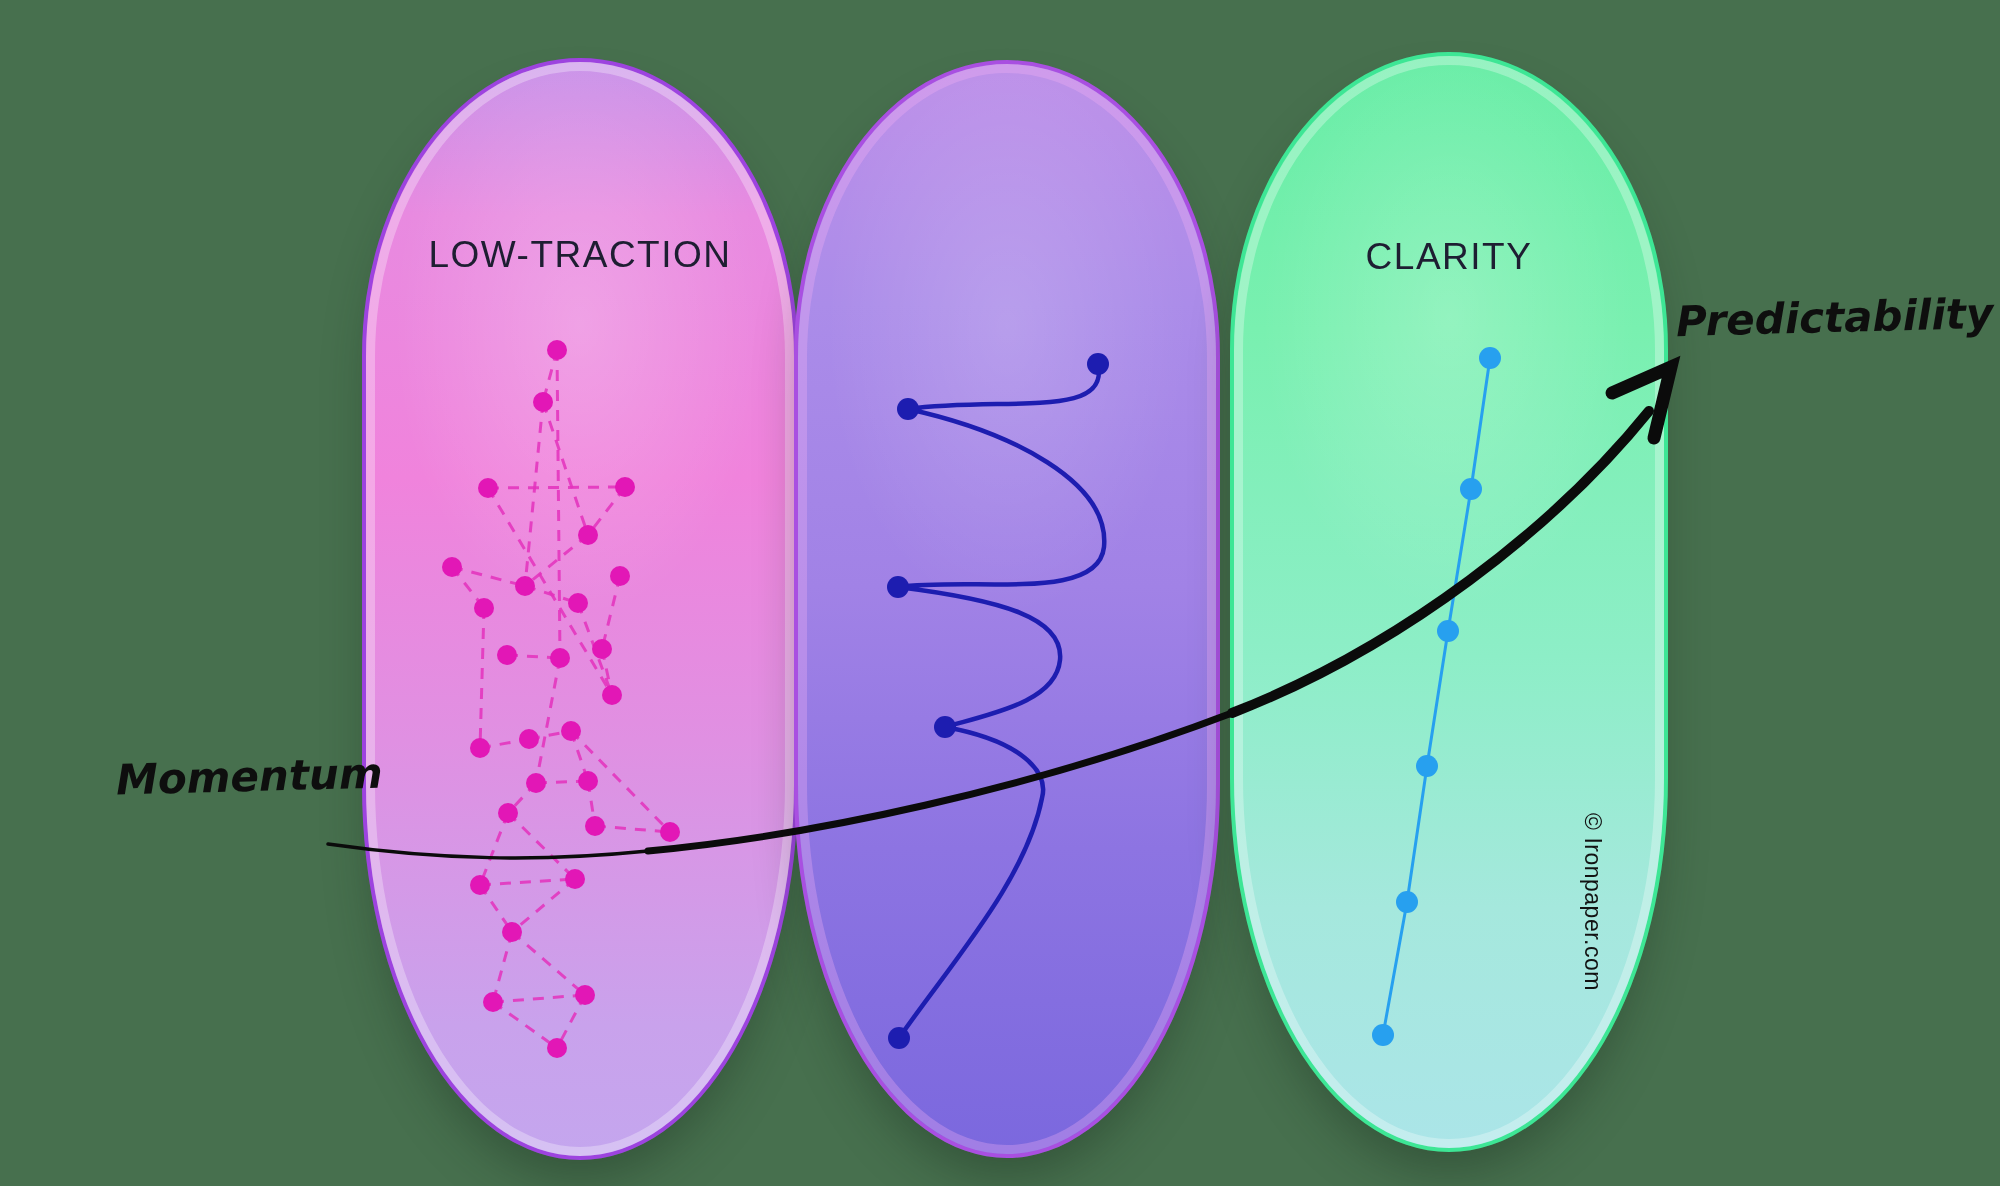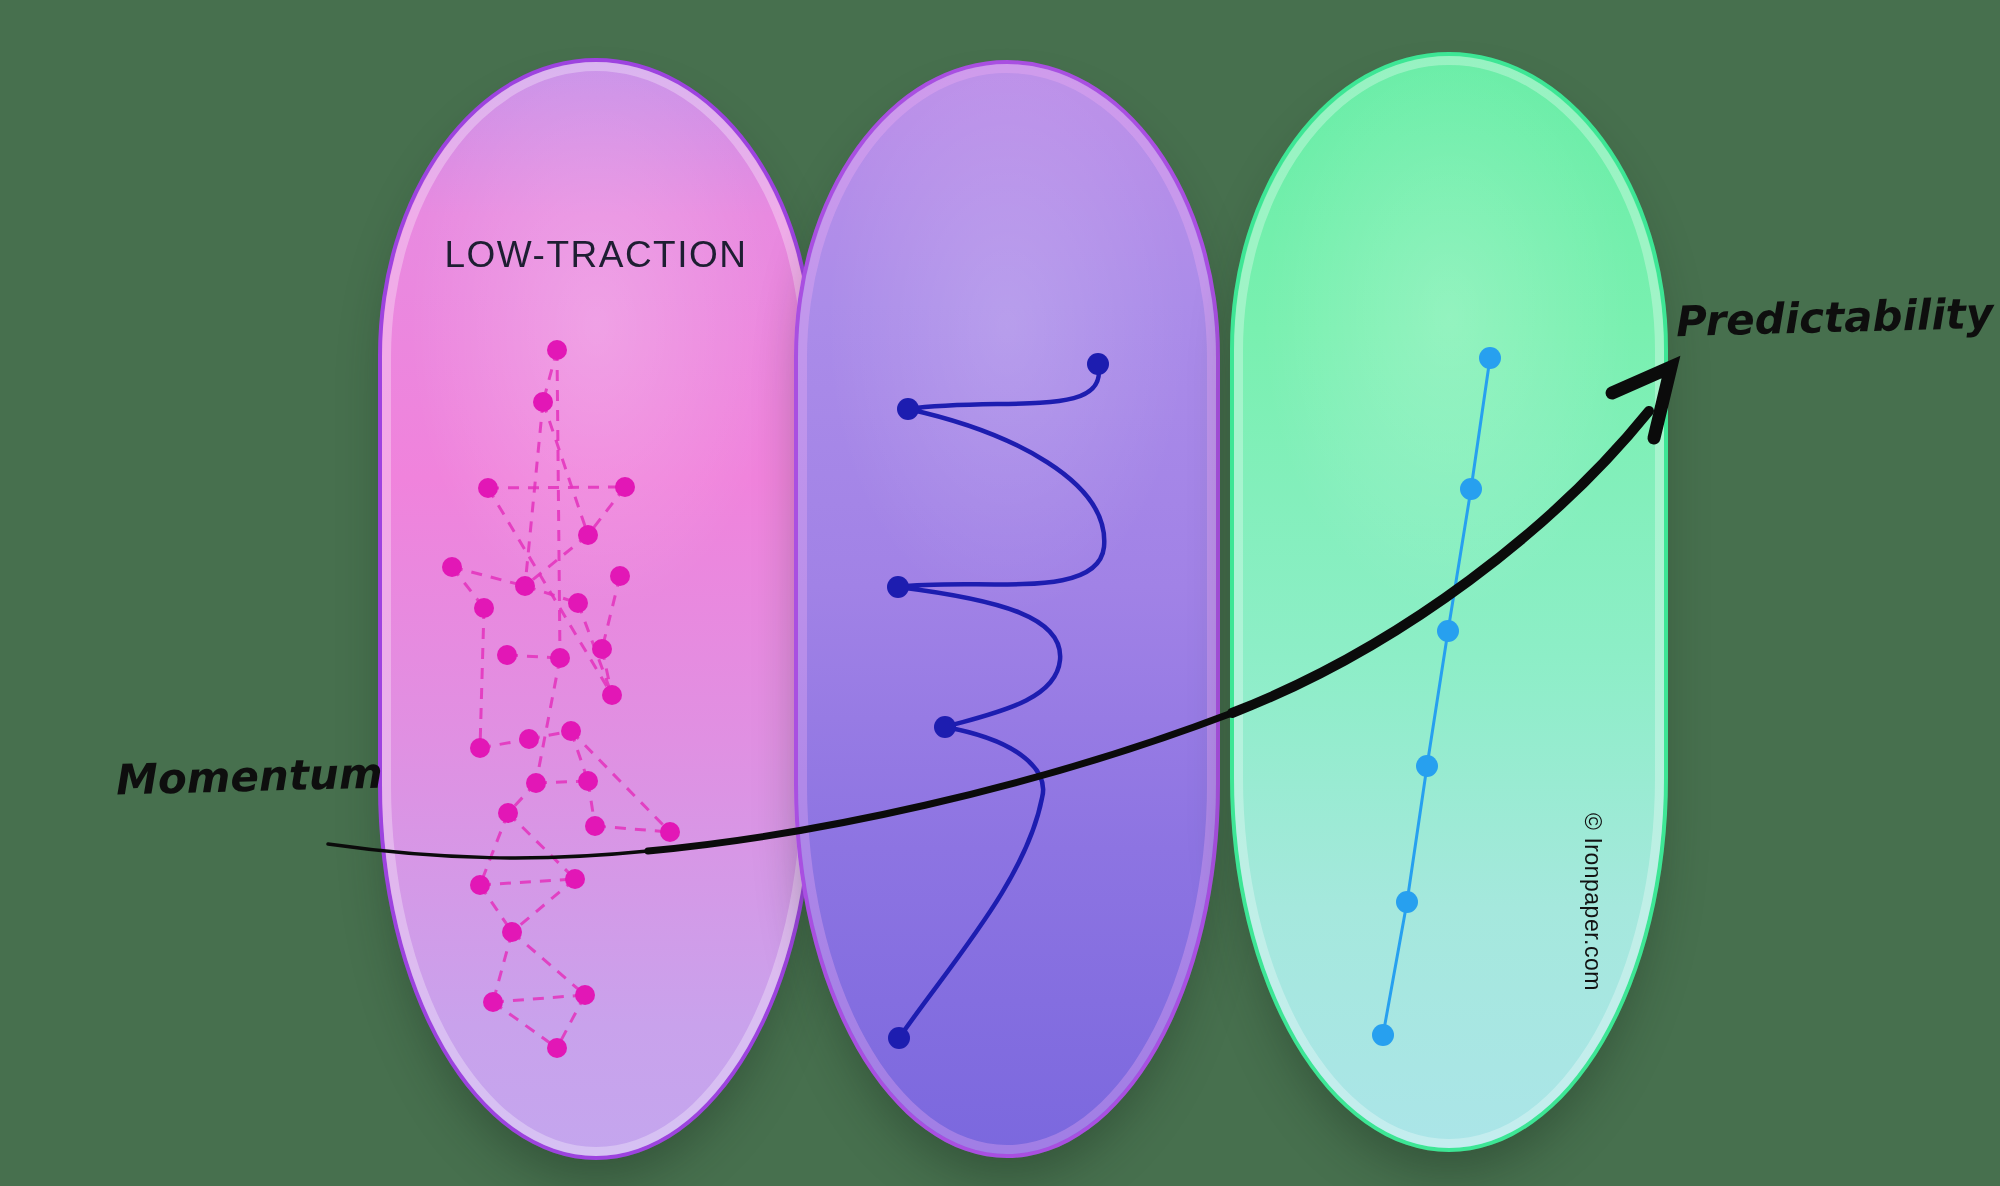--- a/index.html
+++ b/index.html
@@ -20,21 +20,20 @@
     border-radius:inherit;
     box-shadow:inset 0 0 0 9px rgba(255,255,255,.30);
     pointer-events:none;
   }
   .pill-low{
     left:362px;top:58px;width:428px;height:1094px;
     border:4px solid #9D43DF;
     background:
       radial-gradient(ellipse 62% 38% at 50% 24%, rgba(255,255,255,.22), rgba(255,255,255,0) 70%),
       linear-gradient(180deg,#C993E9 0%,#E88AE0 14%,#F083DC 38%,#E090E2 62%,#C9A2EC 88%,#C4A6EE 100%);
-    margin-left: 16px;
   }
   .pill-react{
     left:794px;top:60px;width:418px;height:1090px;
     border:4px solid #A94FE1;
     background:
       radial-gradient(ellipse 62% 38% at 50% 24%, rgba(255,255,255,.16), rgba(255,255,255,0) 70%),
       linear-gradient(180deg,#BD90E9 0%,#AB8CE9 22%,#A182E6 48%,#8D74E2 72%,#7B68DE 100%);
   }
   .pill-react .ring{box-shadow:inset 0 0 0 9px rgba(248,178,244,.30);}
   .pill-clarity{
@@ -77,20 +76,21 @@
     <div class="ring"></div>
     <div class="pill-title">LOW-TRACTION</div>
   </div>
 
   <div class="pill pill-react">
     <div class="ring"></div>
   </div>
 
   <div class="pill pill-clarity">
     <div class="ring"></div>
+    <div class="pill-title">CLARITY</div>
   </div>
 
   <svg class="figure" id="figure-svg" viewBox="0 0 2000 1186">
       <g>
         <line x1="557" y1="350" x2="543" y2="402" stroke="#E432BD" stroke-width="3" stroke-dasharray="11 9" opacity="0.85"></line>
         <line x1="543" y1="402" x2="588" y2="535" stroke="#E432BD" stroke-width="3" stroke-dasharray="11 9" opacity="0.85"></line>
         <line x1="543" y1="402" x2="525" y2="586" stroke="#E432BD" stroke-width="3" stroke-dasharray="11 9" opacity="0.85"></line>
         <line x1="557" y1="350" x2="560" y2="658" stroke="#E432BD" stroke-width="3" stroke-dasharray="11 9" opacity="0.85"></line>
         <line x1="488" y1="488" x2="625" y2="487" stroke="#E432BD" stroke-width="3" stroke-dasharray="11 9" opacity="0.85"></line>
         <line x1="625" y1="487" x2="588" y2="535" stroke="#E432BD" stroke-width="3" stroke-dasharray="11 9" opacity="0.85"></line>

